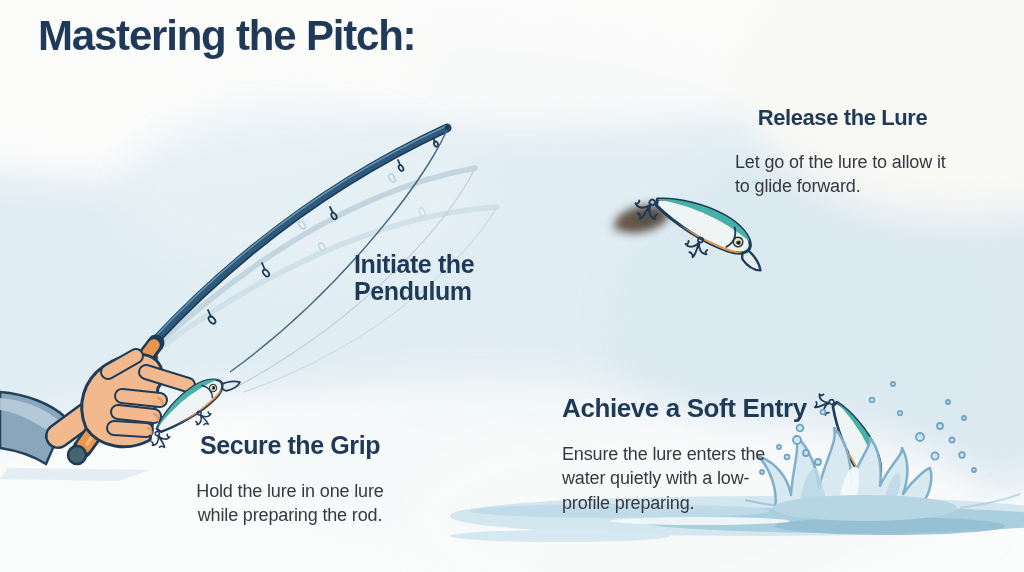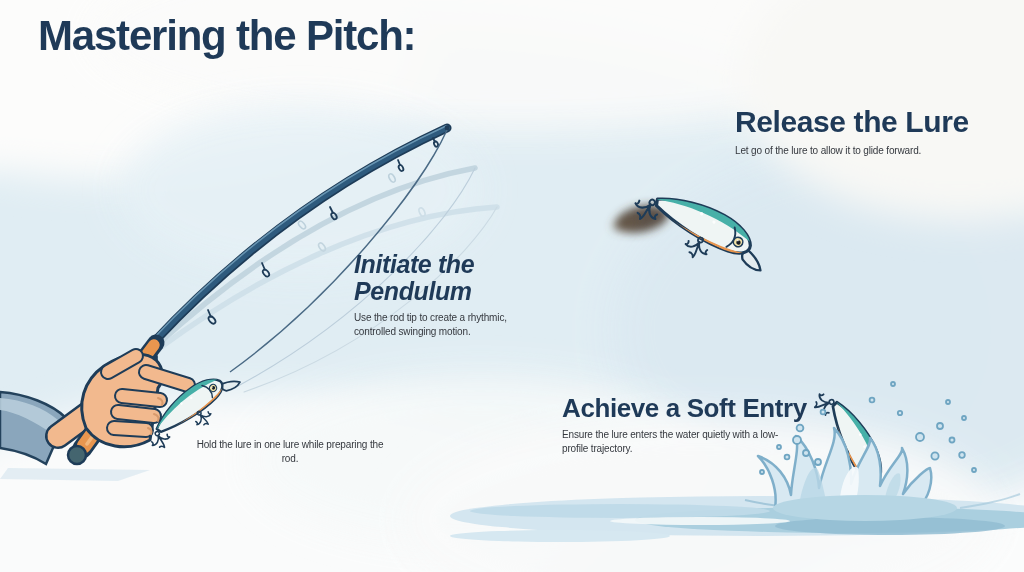--- a/index.html
+++ b/index.html
@@ -13,27 +13,27 @@
   .page-title{
     left:38px;top:16px;width:600px;
     font-size:42px;font-weight:700;color:#1f3a58;
     letter-spacing:-1.2px;line-height:40px;
   }
   .step h2{
     margin:0;font-size:25px;font-weight:700;color:#1f3a58;
     letter-spacing:-0.4px;line-height:1.08;white-space:nowrap;
   }
   .step p{
-    margin:6px 0 0;font-size:10px;color:#35393f;
+    margin:20px 0 0;font-size:18px;color:#35393f;
     line-height:1.35;letter-spacing:-0.15px;
   }
   .step-release{left:735px;top:106px;width:215px;}
-  .step-release h2{font-size:30px;text-align:center;}
+  .step-release h2{font-size:22px;text-align:center;}
   .step-initiate{left:354px;top:251px;width:170px;}
-  .step-initiate h2{white-space:normal;font-style:italic;}
+  .step-initiate h2{white-space:normal;}
   .step-secure{left:192px;top:432px;width:196px;text-align:center;}
   .step-soft{left:562px;top:394px;width:226px;}
   .step-soft h2{font-size:26px;}
 </style>
 </head>
 <body>
 
 <div class="stage">
 
   <svg class="canvas" width="1024" height="572" viewBox="0 0 1024 572">
@@ -224,25 +224,25 @@
     <div>Mastering the Pitch:</div>
   </header>
 
   <section class="txt step step-release">
     <h2>Release the Lure</h2>
     <p>Let go of the lure to allow it to glide forward.</p>
   </section>
 
   <section class="txt step step-initiate">
     <h2>Initiate the Pendulum</h2>
-    <p>Use the rod tip to create a rhythmic, controlled swinging motion.</p>
   </section>
 
   <section class="txt step step-secure">
+    <h2>Secure the Grip</h2>
     <p>Hold the lure in one lure while preparing the rod.</p>
   </section>
 
   <section class="txt step step-soft">
     <h2>Achieve a Soft Entry</h2>
-    <p>Ensure the lure enters the water quietly with a low-profile trajectory.</p>
+    <p>Ensure the lure enters the water quietly with a low-profile preparing.</p>
   </section>
 
 </div>
 
 </body></html>

